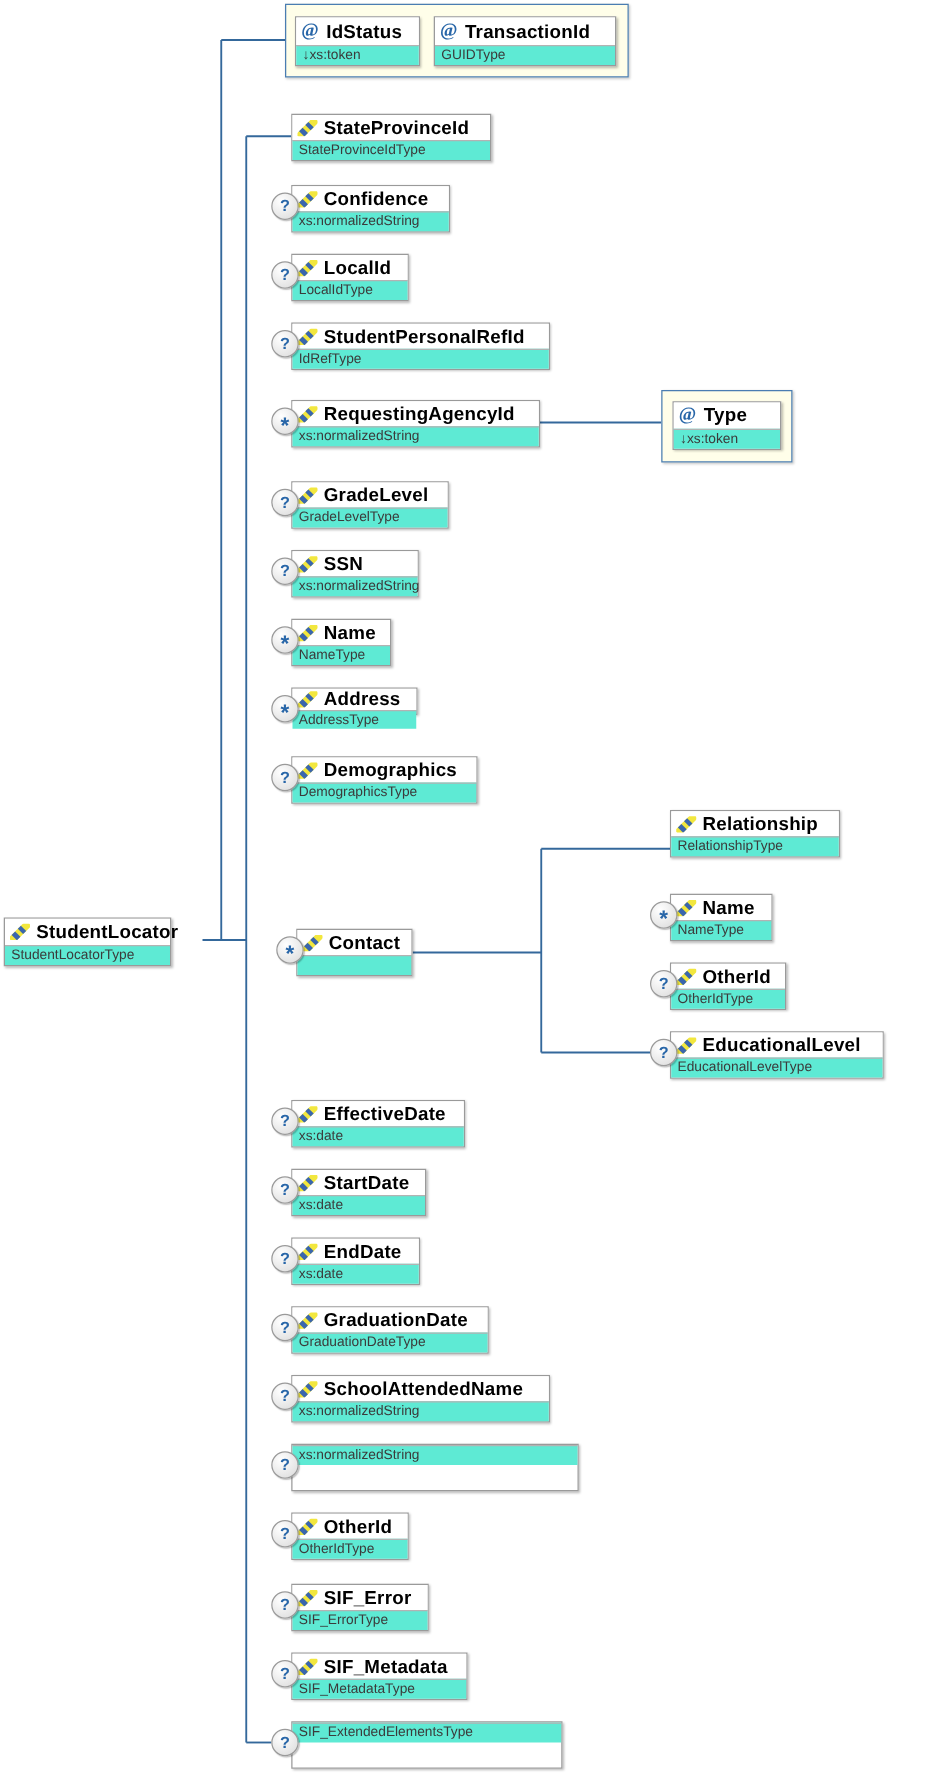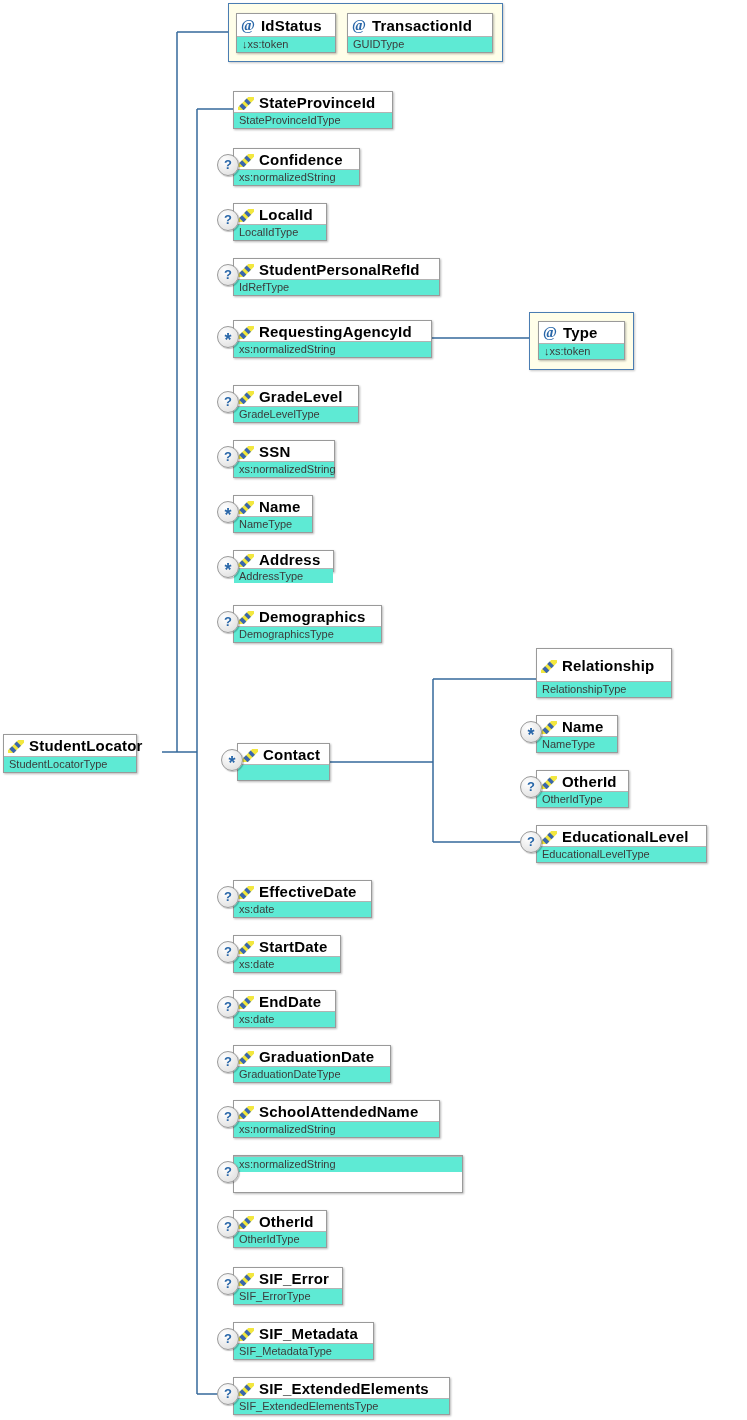--- a/index.html
+++ b/index.html
@@ -350,34 +350,24 @@
                 <rect x="1.5" y="3.5" width="4" height="6" fill="#3a66ad"></rect>
                 <rect x="8.5" y="3.5" width="3.5" height="6" fill="#3a66ad"></rect>
               </g>
             </svg></span>
           <span class="nname">SIF_Metadata</span>
         </div>
         <div class="trow">SIF_MetadataType</div>
       </div>
       <div class="occ" style="left:217px;top:1328px">?</div>
       <div class="node" style="left:233px;top:1377px;width:217px;height:38px;z-index:2">
-        <div class="nrow">
-          <span class="eicon"><svg width="16" height="13" viewBox="0 0 16 13">
-              <g transform="rotate(-45 8 6.5)">
-                <rect x="-2" y="3.5" width="20" height="6" fill="#f2e73e"></rect>
-                <rect x="1.5" y="3.5" width="4" height="6" fill="#3a66ad"></rect>
-                <rect x="8.5" y="3.5" width="3.5" height="6" fill="#3a66ad"></rect>
-              </g>
-            </svg></span>
-          <span class="nname">SIF_ExtendedElements</span>
-        </div>
         <div class="trow">SIF_ExtendedElementsType</div>
       </div>
       <div class="occ" style="left:217px;top:1383px">?</div>
-      <div class="node" style="left:536px;top:648px;width:136px;height:50px;z-index:2">
+      <div class="node" style="left:536px;top:648px;width:136px;height:38px;z-index:2">
         <div class="nrow">
           <span class="eicon"><svg width="16" height="13" viewBox="0 0 16 13">
               <g transform="rotate(-45 8 6.5)">
                 <rect x="-2" y="3.5" width="20" height="6" fill="#f2e73e"></rect>
                 <rect x="1.5" y="3.5" width="4" height="6" fill="#3a66ad"></rect>
                 <rect x="8.5" y="3.5" width="3.5" height="6" fill="#3a66ad"></rect>
               </g>
             </svg></span>
           <span class="nname">Relationship</span>
         </div>

